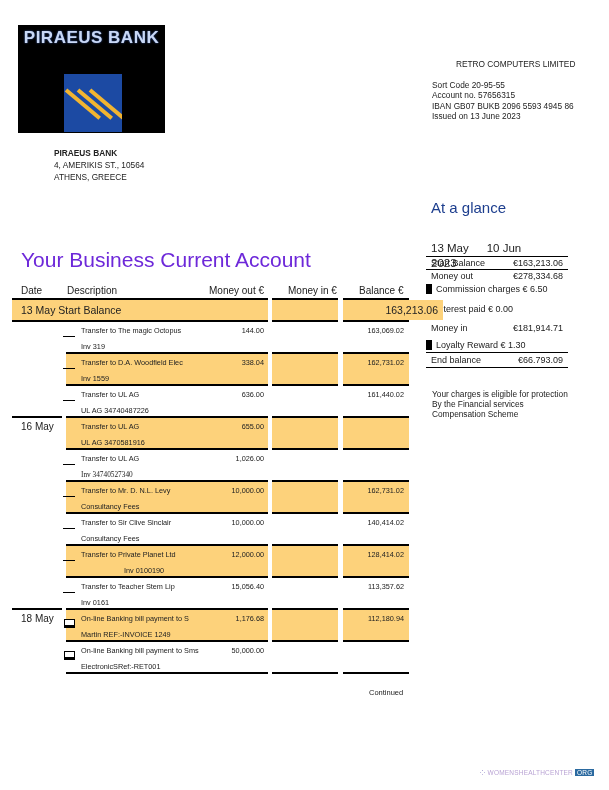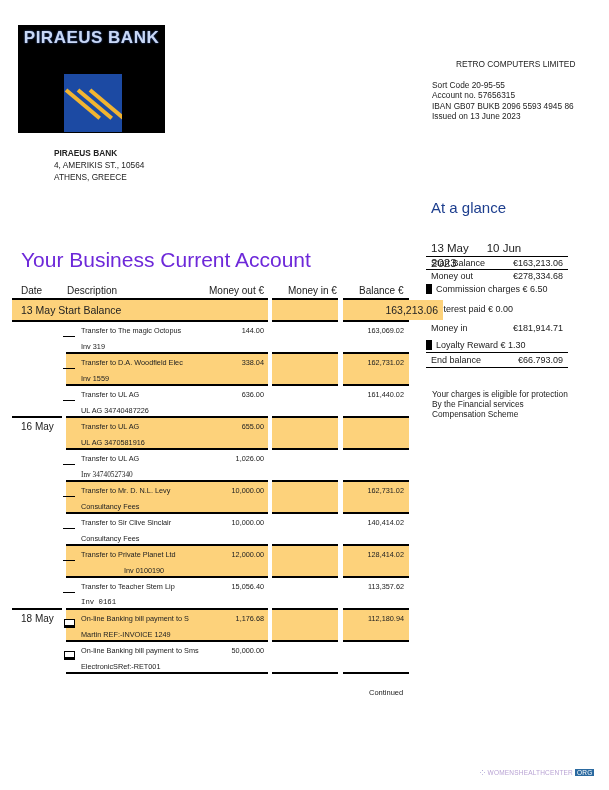--- a/index.html
+++ b/index.html
@@ -228,21 +228,21 @@
       <div class="num" style="right:345px;top:550px;">12,000.00</div>
       <div class="num" style="right:275px;top:550px;"></div>
       <div class="num" style="right:205px;top:550px;">128,414.02</div>
     </div>
     <div class="row-line" style="left:66px;top:608px;width:202px;"></div>
     <div class="row-line" style="left:272px;top:608px;width:66px;"></div>
     <div class="row-line" style="left:343px;top:608px;width:66px;"></div>
     <div class="dash" style="left:63px;top:592px;"></div>
     <div>
       <div class="txt" style="left:81px;top:582px;">Transfer to Teacher Stem Lip</div>
-      <div class="txt" style="left:81px;top:598px;font-family:Liberation Mono, monospace;">Inv 0161</div>
+      <div class="txt" style="left:81px;top:598px;">Inv 0161</div>
       <div class="num" style="right:345px;top:582px;">15,056.40</div>
       <div class="num" style="right:275px;top:582px;"></div>
       <div class="num" style="right:205px;top:582px;">113,357.62</div>
     </div>
     <div class="cell yellow" style="left:66px;top:610px;width:202px;height:30px;"></div>
     <div class="cell yellow" style="left:272px;top:610px;width:66px;height:30px;"></div>
     <div class="cell yellow" style="left:343px;top:610px;width:66px;height:30px;"></div>
     <div class="row-line" style="left:66px;top:640px;width:202px;"></div>
     <div class="row-line" style="left:272px;top:640px;width:66px;"></div>
     <div class="row-line" style="left:343px;top:640px;width:66px;"></div>

